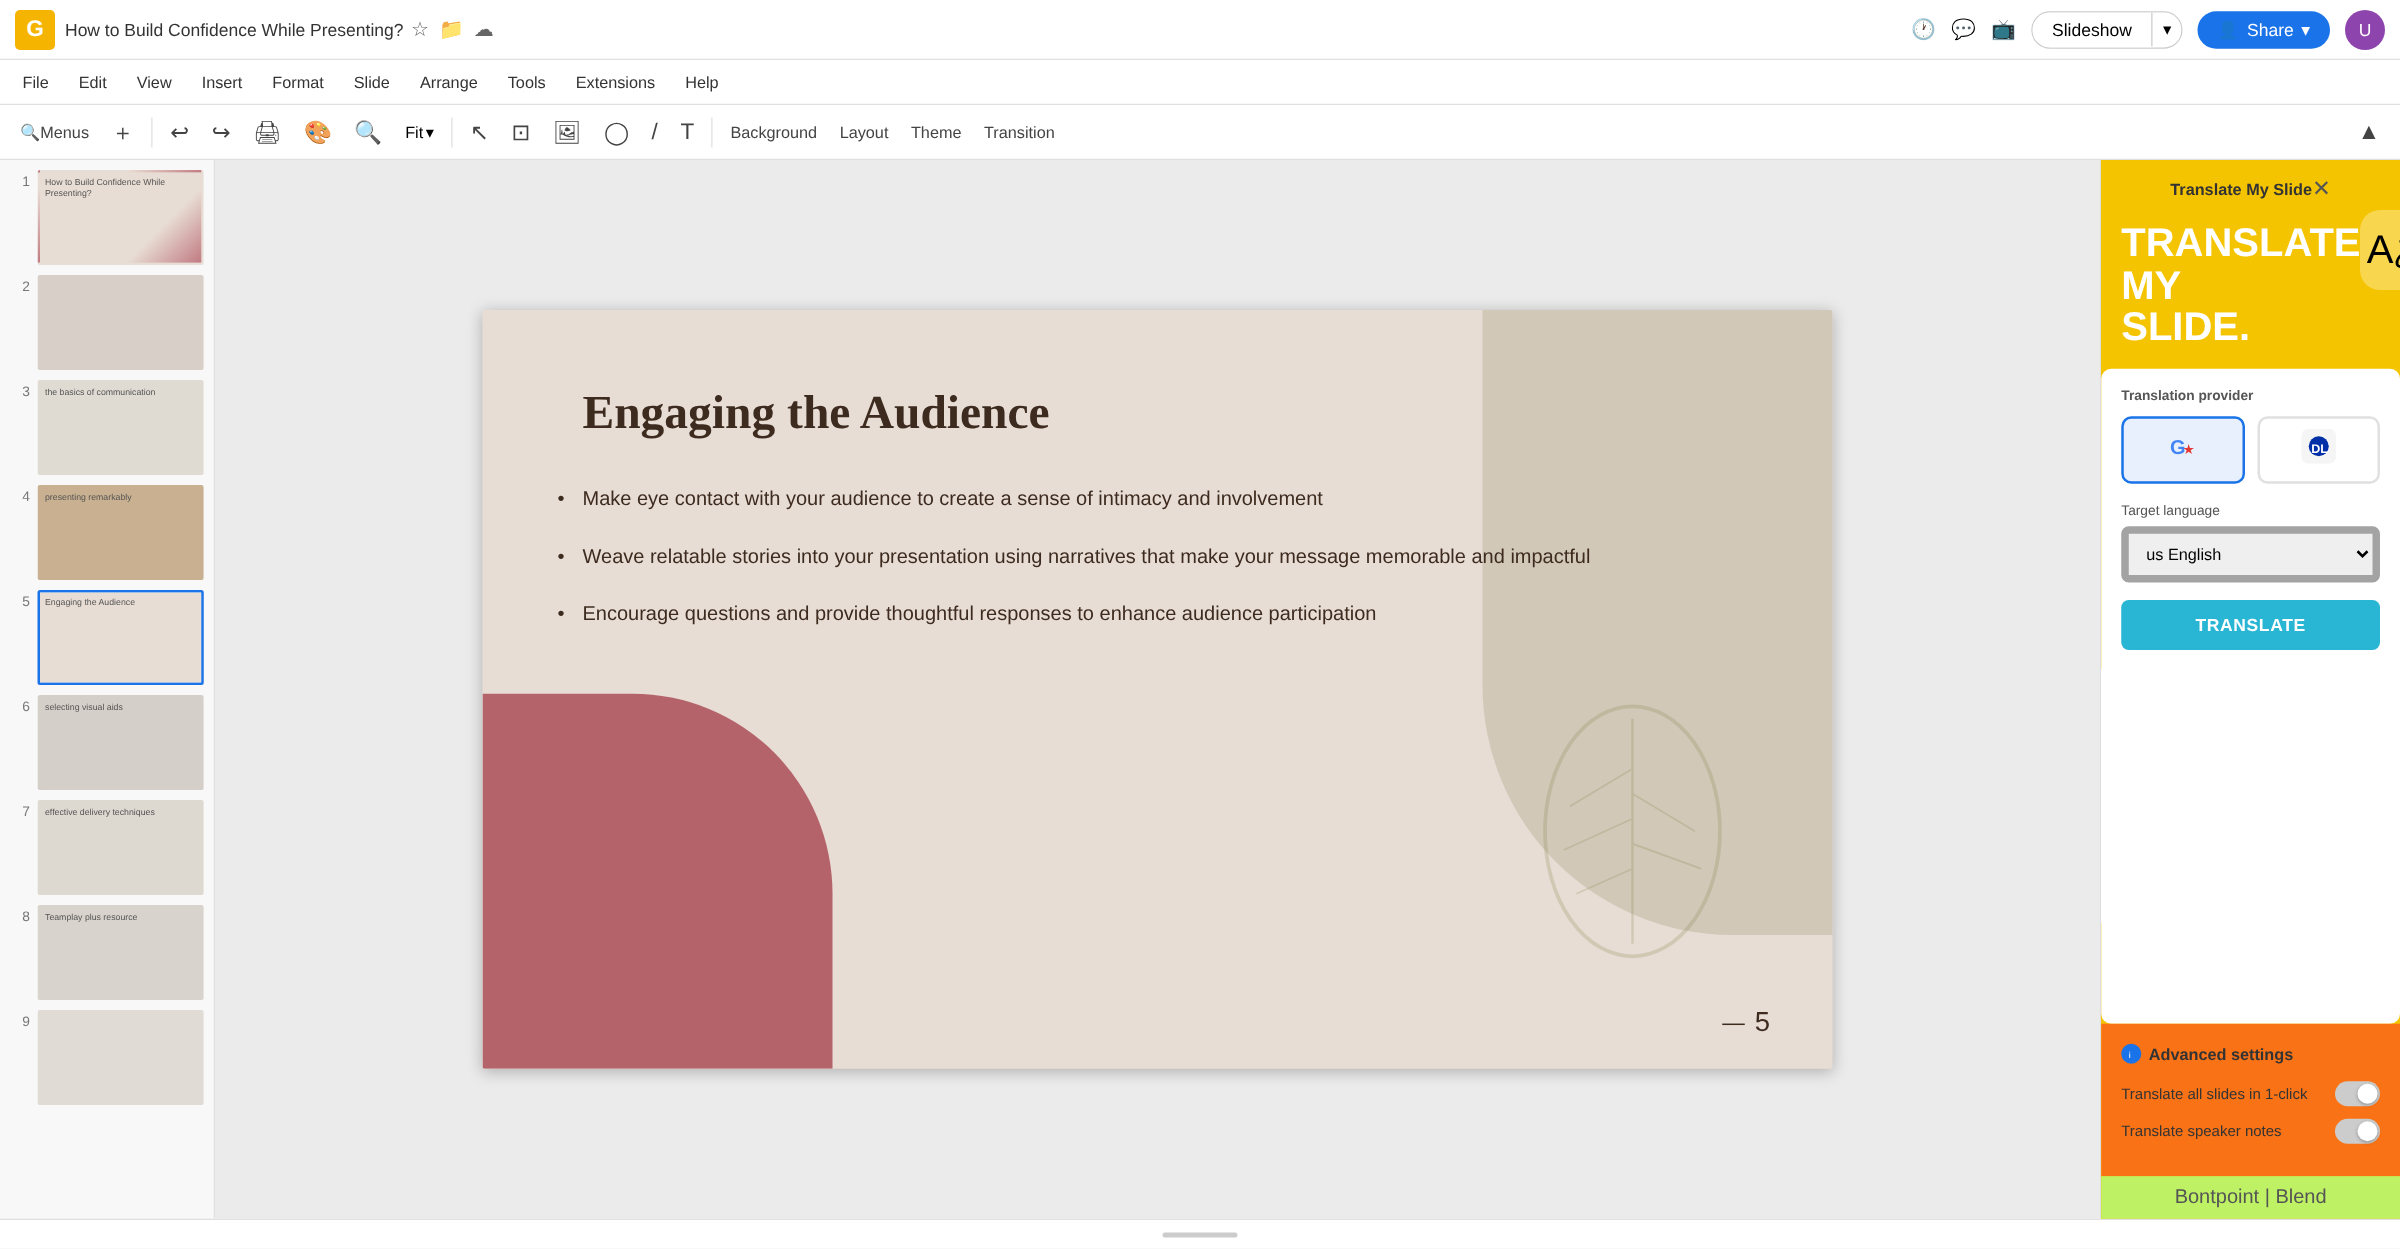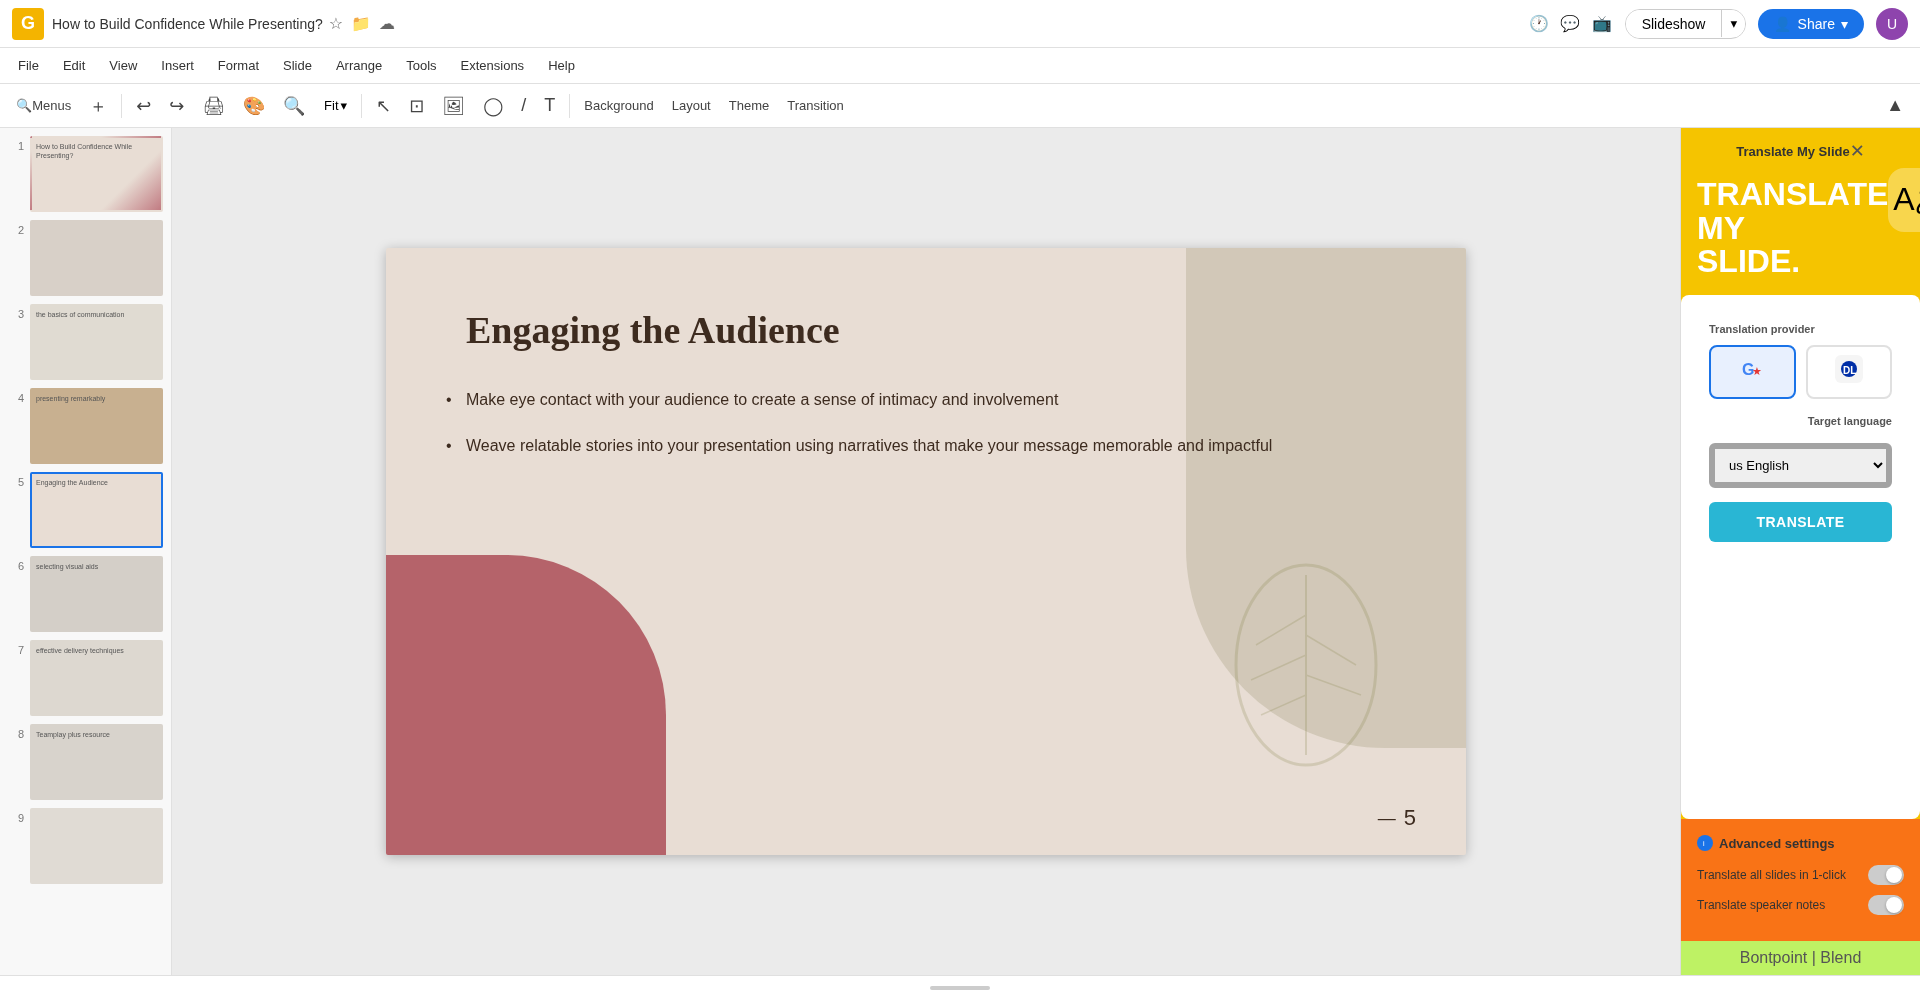--- a/index.html
+++ b/index.html
@@ -64,26 +64,26 @@
     #translate-sidebar { width: 240px; background: #f5c400; border-left: 1px solid #ddd; display: flex; flex-direction: column; flex-shrink: 0; overflow-y: auto; }
     #sidebar-header { display: flex; align-items: center; justify-content: center; padding: 12px 12px 8px 12px; background: #f5c400; }
     #sidebar-title-text { font-size: 13px; font-weight: 600; color: #333; }
     #sidebar-close-btn { background: none; border: none; font-size: 18px; cursor: pointer; color: #555; }
 
     #translate-hero { padding: 8px 16px 16px 16px; background: #f5c400; }
     .hero-heading-line { font-size: 32px; font-weight: 900; color: #fff; line-height: 1.05; font-family: Arial Black, sans-serif; }
     .hero-icon-area { float: right; margin-top: -10px; }
     .hero-icon-bubble { width: 64px; height: 64px; background: rgba(255,255,255,0.3); border-radius: 16px; display: flex; align-items: center; justify-content: center; font-size: 32px; }
 
-    #translate-card { background: #fff; margin: 0 0 0 0; border-radius: 8px; padding: 28px; flex: 1; }
+    #translate-card { background: #fff; margin: 0 0 0 0; border-radius: 8px; padding: 16px; flex: 1; }
     #provider-label { font-size: 11px; font-weight: 600; color: #555; margin-bottom: 10px; }
     #providers { display: flex; gap: 10px; margin-bottom: 16px; }
     .provider-btn { flex: 1; border: 2px solid #e0e0e0; border-radius: 8px; padding: 8px; cursor: pointer; display: flex; align-items: center; justify-content: center; background: #fff; }
     .provider-btn.selected { border-color: #1a73e8; background: #e8f0fe; }
-    #target-lang-label { font-size: 11px; font-weight: 700; color: #555; margin-bottom: 16px; text-align: right; }
+    #target-lang-label { font-size: 11px; font-weight: 400; color: #555; margin-bottom: 6px; }
     #lang-select { width: 100%; padding: 8px 10px; border: 6px solid #a3a3a3; border-radius: 6px; font-size: 13px; appearance: auto; cursor: pointer; }
     #translate-btn { width: 100%; padding: 12px; background: #29b6d4; color: white; border: none; border-radius: 6px; font-size: 14px; font-weight: 700; cursor: pointer; margin-top: 14px; letter-spacing: 0.5px; }
 
     #advanced-section { padding: 16px; background: #f97316; }
     #advanced-header { display: flex; align-items: center; gap: 6px; margin-bottom: 14px; cursor: pointer; }
     #advanced-icon { width: 16px; height: 16px; background: #1a73e8; border-radius: 50%; display: flex; align-items: center; justify-content: center; }
     #advanced-title { font-size: 13px; font-weight: 600; color: #333; }
     .adv-row { display: flex; align-items: center; justify-content: space-between; margin-bottom: 10px; }
     .adv-label { font-size: 12px; color: #333; }
     .toggle { width: 36px; height: 20px; background: #ccc; border-radius: 10px; position: relative; cursor: pointer; }
@@ -274,20 +274,21 @@
           <line x1="100" y1="80" x2="150" y2="110" stroke="#7a7a3a" stroke-width="1.5"></line>
           <line x1="100" y1="100" x2="45" y2="125" stroke="#7a7a3a" stroke-width="1.5"></line>
           <line x1="100" y1="120" x2="155" y2="140" stroke="#7a7a3a" stroke-width="1.5"></line>
           <line x1="100" y1="140" x2="55" y2="160" stroke="#7a7a3a" stroke-width="1.5"></line>
         </svg>
 
         <div id="slide-title">Engaging the Audience</div>
         <div id="slide-content">
           <div class="slide-bullet">Make eye contact with your audience to create a sense of intimacy and involvement</div>
           <div class="slide-bullet">Weave relatable stories into your presentation using narratives that make your message memorable and impactful</div>
+          <div class="slide-bullet">Encourage questions and provide thoughtful responses to enhance audience participation</div>
         </div>
         <div id="slide-page-num">
           <span class="page-dash">—</span>
           <span>5</span>
         </div>
       </div>
     </div>
   </div>
 
   <div id="translate-sidebar">

